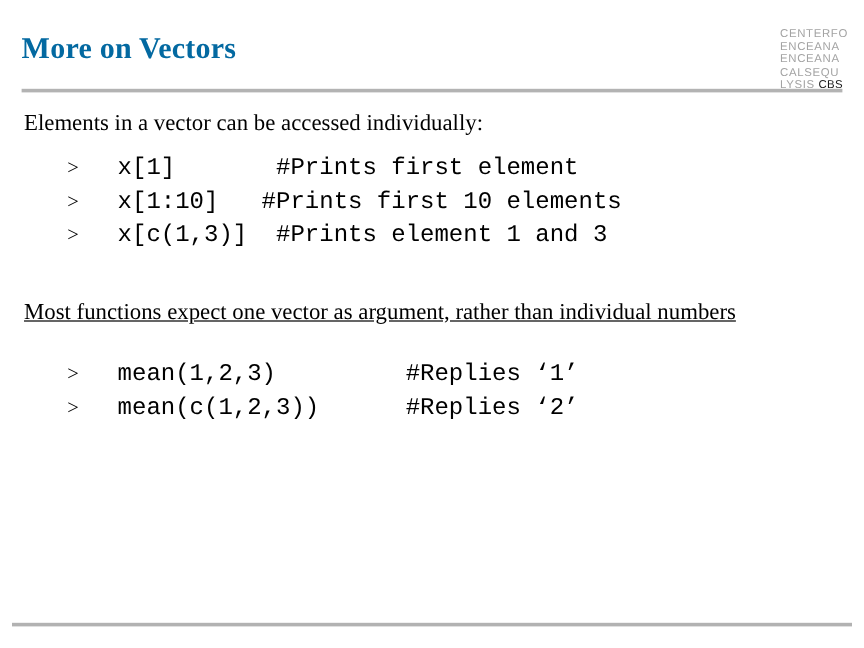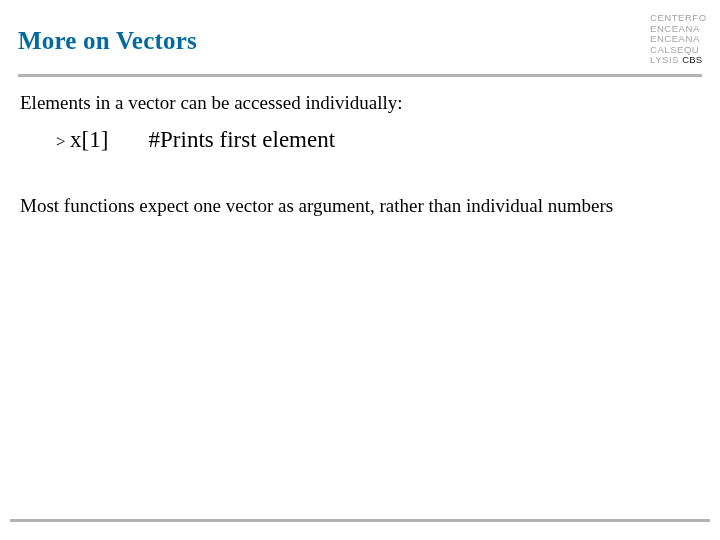--- a/index.html
+++ b/index.html
@@ -12,21 +12,21 @@
     height: 540px;
     position: relative;
     overflow: hidden;
     font-family: "Liberation Serif", "DejaVu Serif", serif;
     color: #000000;
   }
 
   
   .logo {
     position: absolute;
-    top: 13px;
+    top: 24px;
     left: 650px;
     width: 66px;
     text-align: left;
     font-family: "Liberation Sans", "DejaVu Sans", sans-serif;
     font-size: 9.5px;
     line-height: 10.6px;
     letter-spacing: 0.55px;
     color: #a3a3a3;
     user-select: none;
   }
@@ -78,20 +78,21 @@
     padding: 0;
     width: 660px;
     font-size: 19px;
     line-height: 30px;
     text-indent: -22px;
     padding-left: 22px;
     color: #000000;
   }
   .para-2 {
     margin-top: 0;
+    text-decoration: underline;
   }
 
   .code-block {
     margin: 0;
     padding: 0;
     list-style: none;
   }
   .code-line {
     display: block;
     margin: 0 0 0 56px;
@@ -100,23 +101,24 @@
     white-space: pre;
     color: #000000;
   }
   .code-marker {
     font-family: "Liberation Serif", "DejaVu Serif", serif;
     font-size: 17px;
     display: inline-block;
     width: 14px;
   }
   .code-text {
-    font-family: Liberation Serif, serif;
-    font-size: 23px;
+    font-family: Liberation Mono, monospace;
+    font-size: 20px;
     letter-spacing: 0px;
+    margin-left: 28px;
   }
 
   .spacer-sm { height: 8px; }
   .spacer-md { height: 36px; }
   .spacer-lg { height: 22px; }
 </style>
 </head>
 <body>
 
 <div class="logo">
@@ -131,24 +133,30 @@
 <div class="rule-top"></div>
 
 <div class="content">
 
   <p class="para">Elements in a vector can be accessed individually:</p>
 
   <div class="spacer-sm"></div>
 
   <div class="code-block">
     <span class="code-line"><span class="code-marker">&gt;</span><span class="code-text">x[1]       #Prints first element</span></span>
+    <span class="code-line"><span class="code-marker">&gt;</span><span class="code-text">x[1:10]   #Prints first 10 elements</span></span>
+    <span class="code-line"><span class="code-marker">&gt;</span><span class="code-text">x[c(1,3)]  #Prints element 1 and 3</span></span>
   </div>
 
   <div class="spacer-md"></div>
 
   <p class="para para-2">Most functions expect one vector as argument, rather than individual numbers</p>
 
   <div class="spacer-lg"></div>
 
+  <div class="code-block">
+    <span class="code-line"><span class="code-marker">&gt;</span><span class="code-text">mean(1,2,3)         #Replies ‘1’</span></span>
+    <span class="code-line"><span class="code-marker">&gt;</span><span class="code-text">mean(c(1,2,3))      #Replies ‘2’</span></span>
+  </div>
 
 </div>
 
 <div class="rule-bottom"></div>
 
 </body></html>

